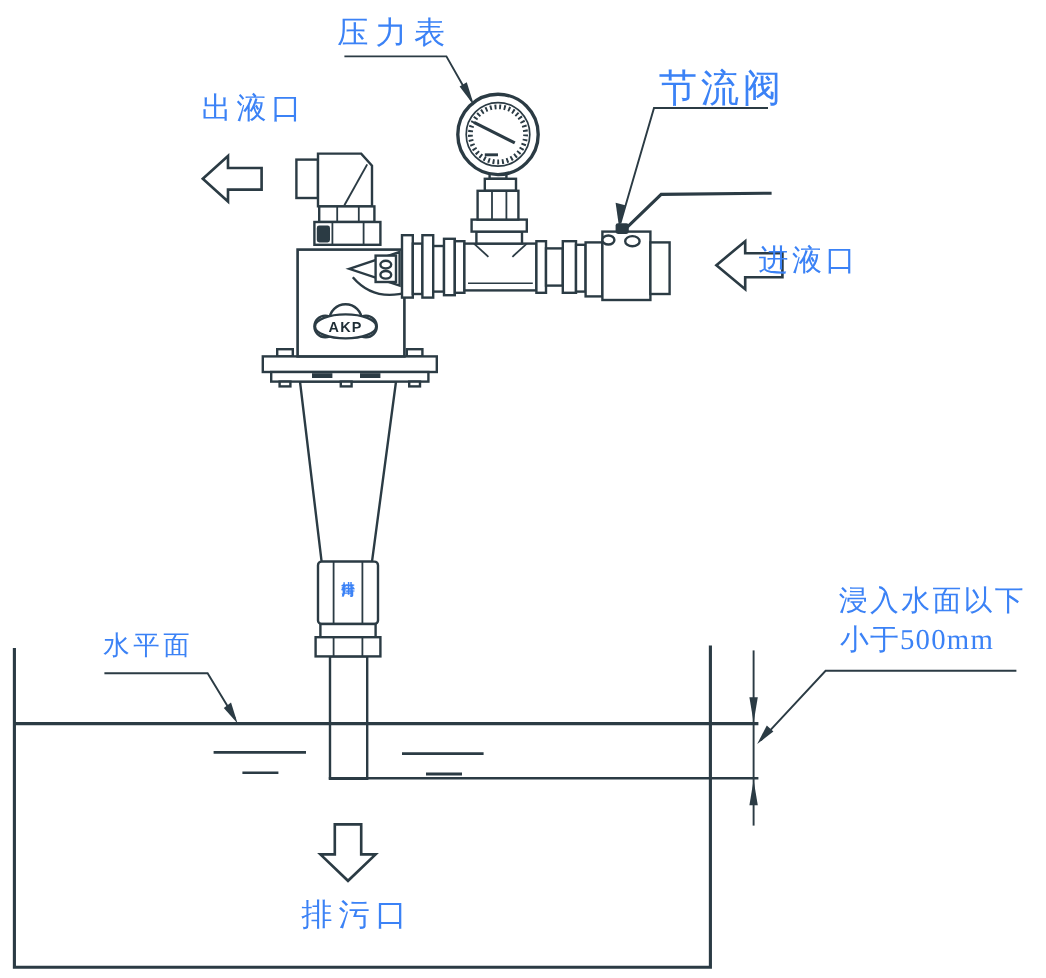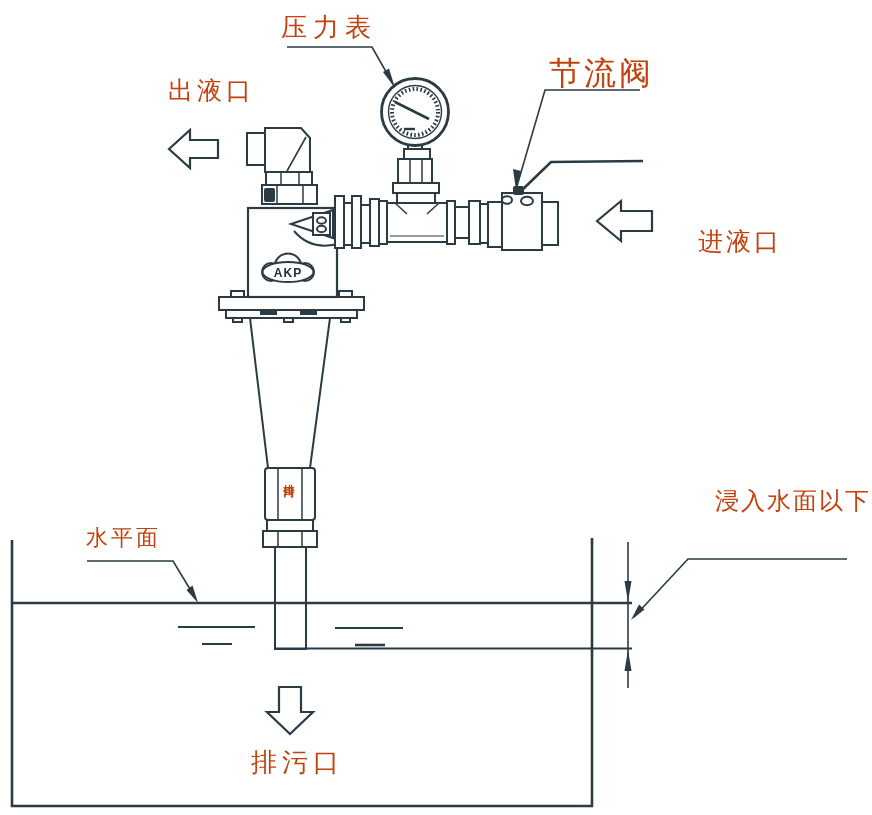--- a/index.html
+++ b/index.html
@@ -8,30 +8,30 @@
     width:872px;height:815px;
     background:#ffffff;
     overflow:hidden;
     font-family:"Liberation Serif","DejaVu Serif",serif;
     color:#1e2d35;
   }
   .stage svg{position:absolute;left:0;top:0;}
   .lbl{
     position:absolute;
     white-space:nowrap;
-    color:#c2410c;
+    color:#3b82f6;
     font-family:"Liberation Serif","DejaVu Serif",serif;
     line-height:1.1;
   }
   .lbl-pressure{left:281px;top:14px;font-size:26px;letter-spacing:6px;}
   .lbl-throttle{left:549px;top:56px;font-size:32px;letter-spacing:3px;}
   .lbl-outlet{left:168px;top:77px;font-size:25px;letter-spacing:4px;}
-  .lbl-inlet{left:698px;top:204px;font-size:25px;letter-spacing:3px;margin-top:24px;}
+  .lbl-inlet{left:632px;top:204px;font-size:25px;letter-spacing:3px;}
   .lbl-water{left:86px;top:526px;font-size:22px;letter-spacing:3px;}
-  .lbl-imm1{left:699px;top:488px;font-size:24px;letter-spacing:2px;margin-left:16px;}
+  .lbl-imm1{left:699px;top:488px;font-size:24px;letter-spacing:2px;}
   .lbl-imm2{left:700px;top:521px;font-size:24px;letter-spacing:1px;}
   .lbl-drain{left:251px;top:749px;font-size:26px;letter-spacing:5px;}
   .lbl-drain-vert{
     left:283px;top:475px;font-size:11px;font-weight:bold;
     writing-mode:vertical-rl;text-orientation:upright;letter-spacing:2px;
   }
 </style>
 </head>
 <body>
 
@@ -190,16 +190,17 @@
 
     </g>
   </svg>
 
   <div class="lbl lbl-pressure">压力表</div>
   <div class="lbl lbl-throttle">节流阀</div>
   <div class="lbl lbl-outlet">出液口</div>
   <div class="lbl lbl-inlet">进液口</div>
   <div class="lbl lbl-water">水平面</div>
   <div class="lbl lbl-imm1">浸入水面以下</div>
+  <div class="lbl lbl-imm2">小于500mm</div>
   <div class="lbl lbl-drain">排污口</div>
   <div class="lbl lbl-drain-vert">排污口</div>
 
 </div>
 
 </body></html>

